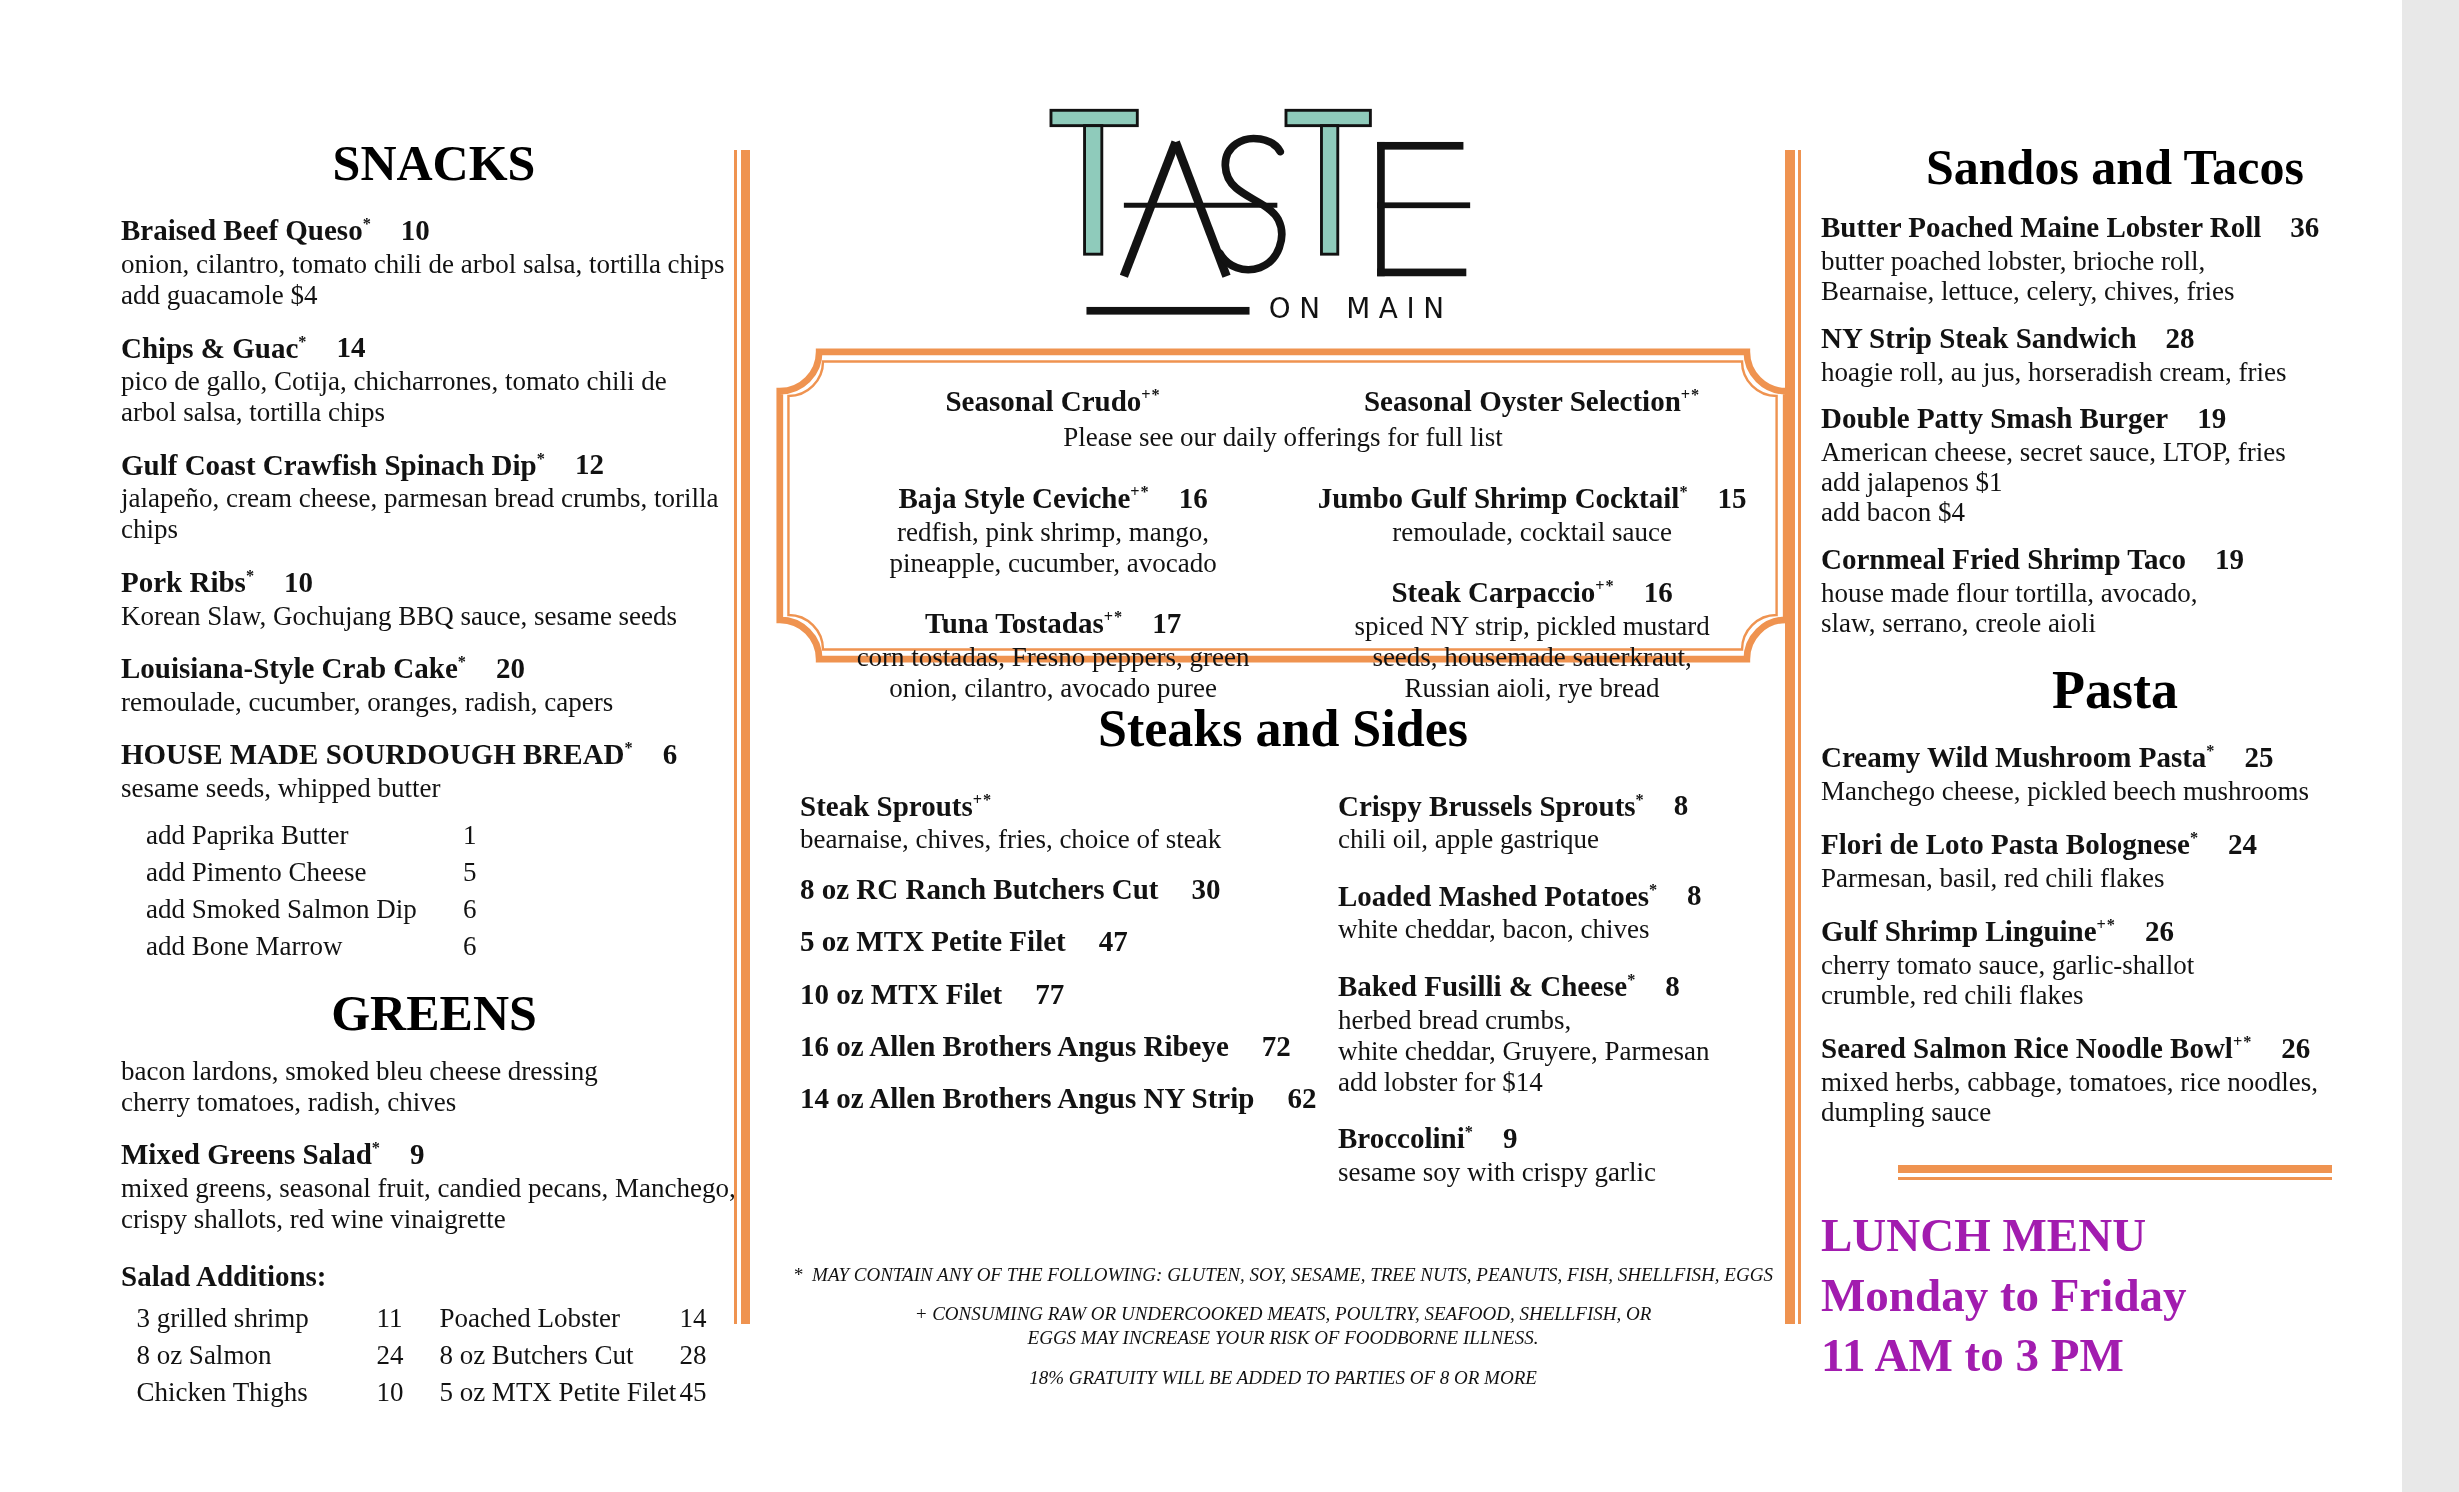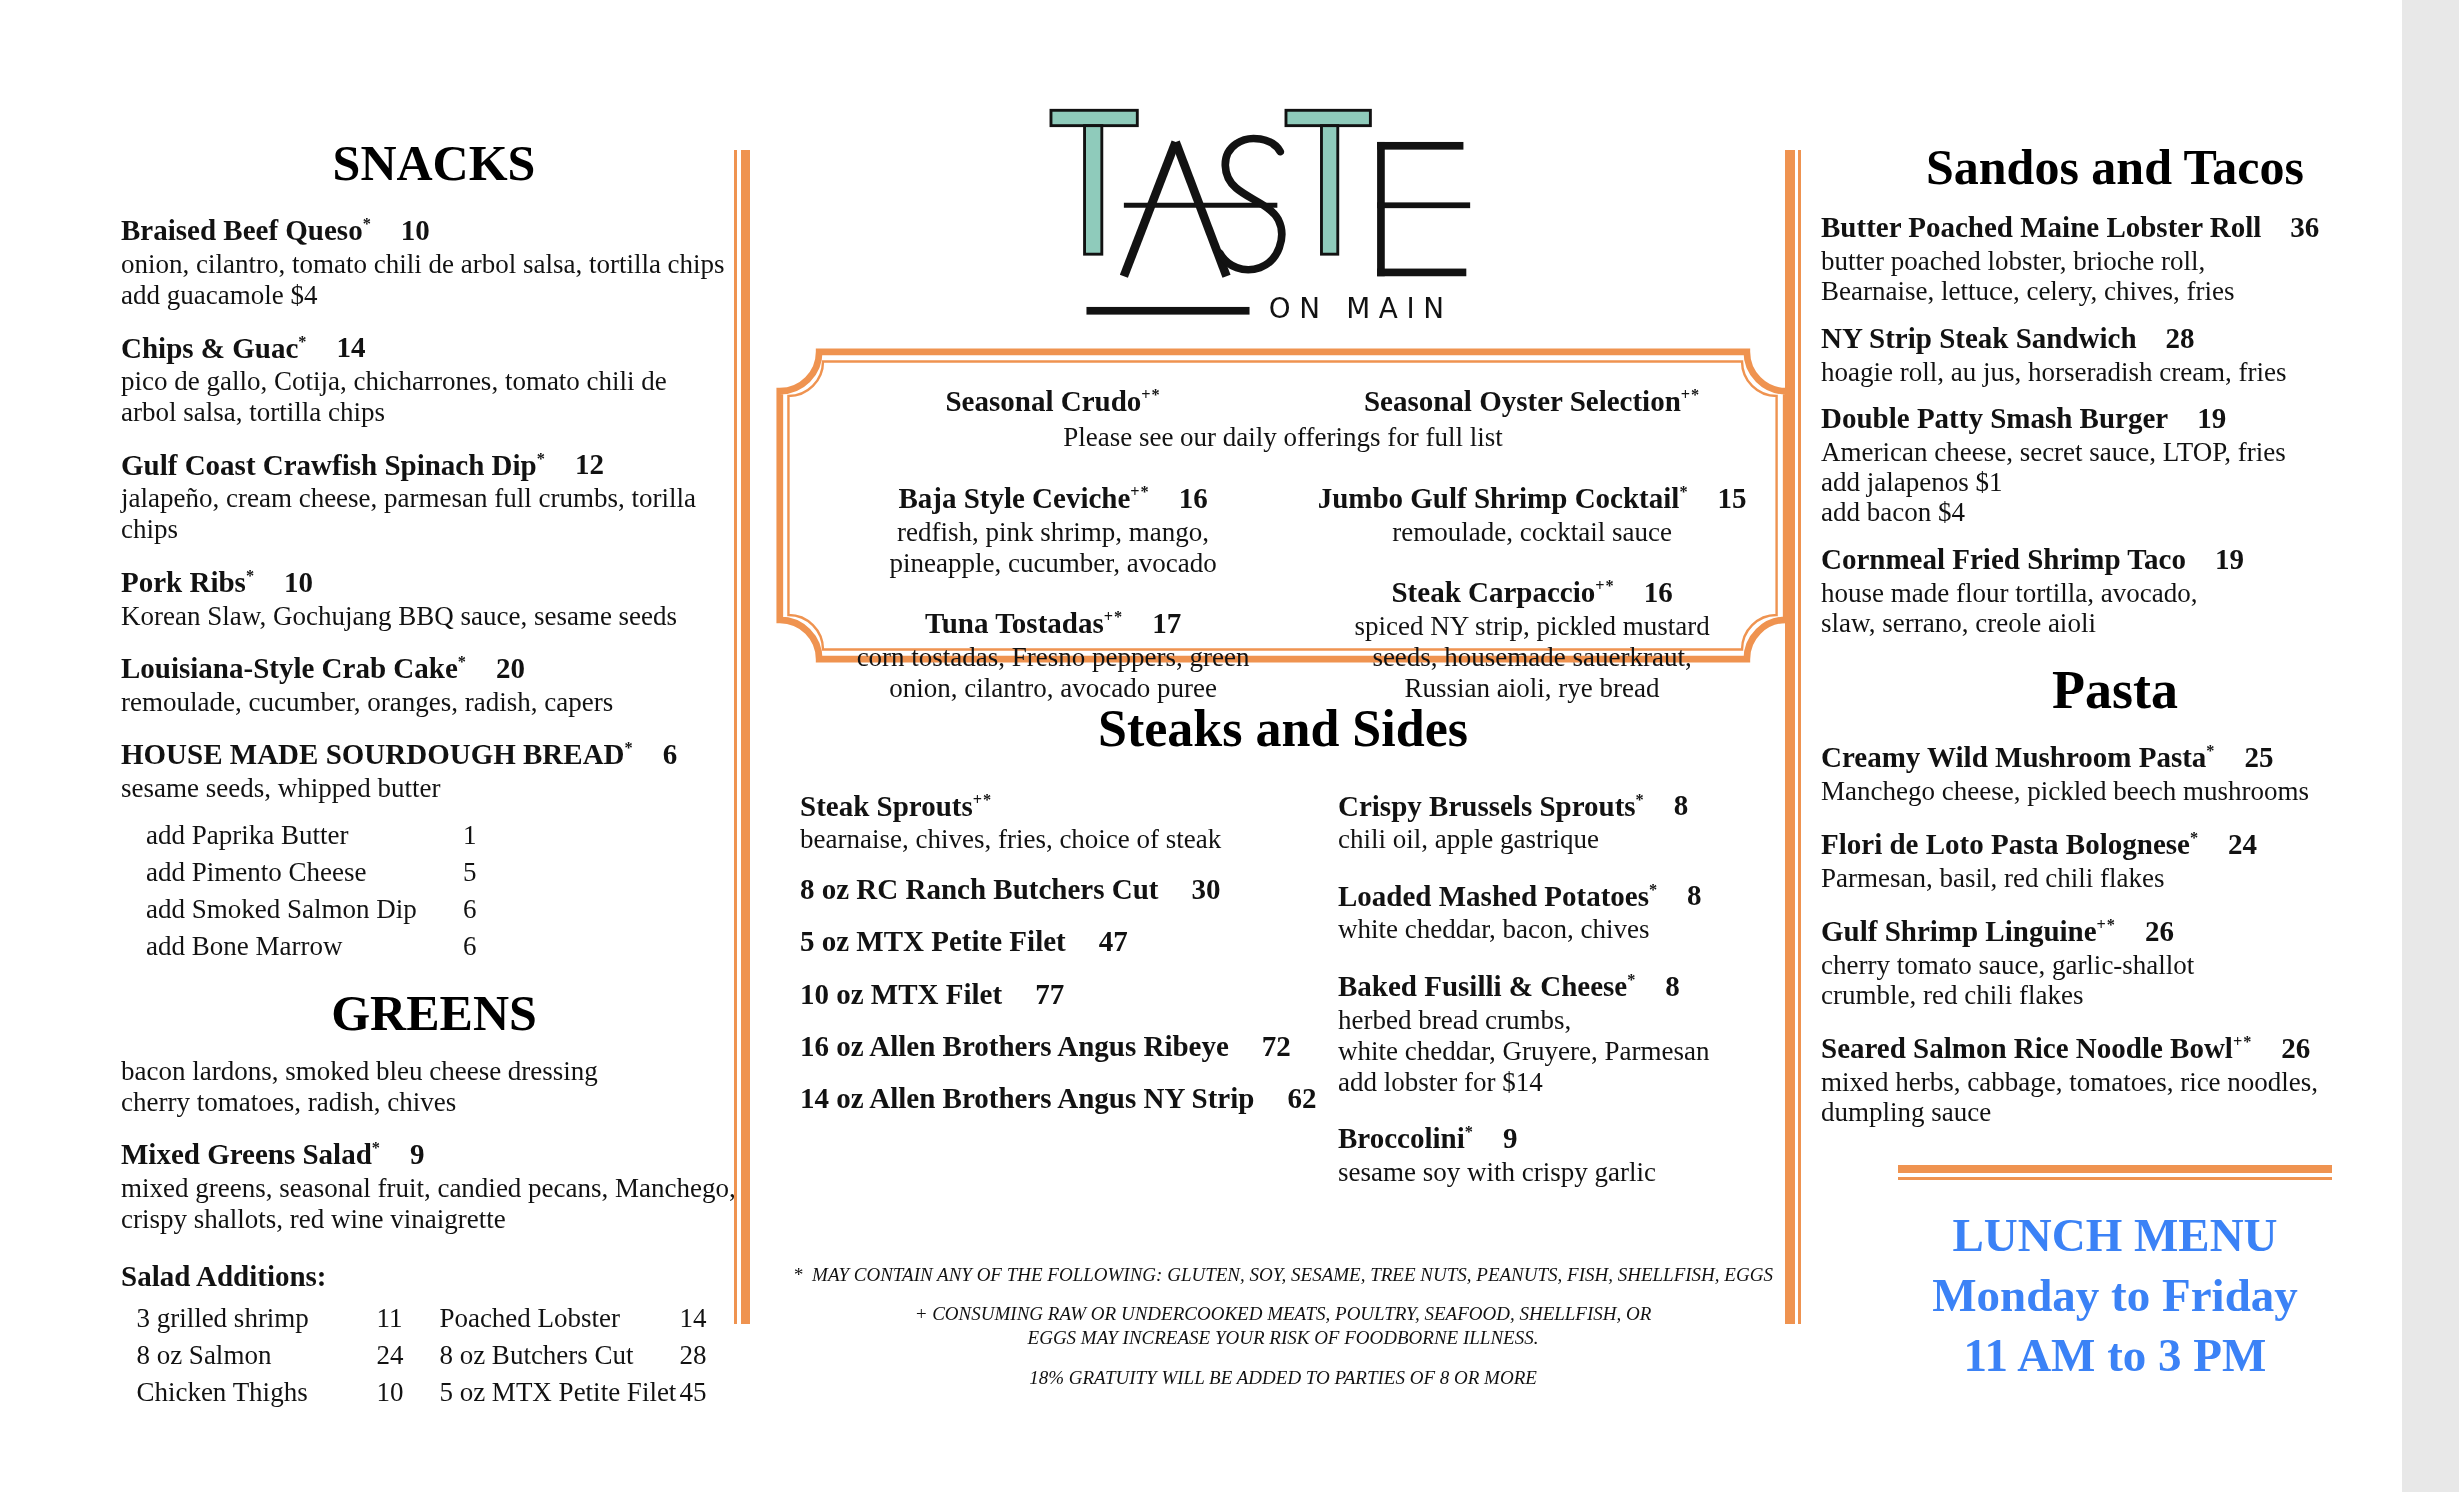--- a/index.html
+++ b/index.html
@@ -55,21 +55,21 @@
   
   .footnotes { margin-top:60px; text-align:center; }
   .fn { font-style:italic; font-size:19px; line-height:24px; margin-bottom:15.4px; white-space:pre-line; color:#111; }
   
   .col-right .mi { margin-bottom:13.4px; }
   .col-right .ds { line-height:30px; }
   .pasta-head { margin-top:25px; font-size:54px; }
   .lunch-rule { width:434px; margin:38px auto 25px auto; }
   .lunch-rule .thick { height:8.6px; background:var(--orange); margin-bottom:3.8px; }
   .lunch-rule .thin  { height:2.9px; background:var(--orange); }
-  .lunch-lines { text-align:center; font-weight:bold; font-size:47px; line-height:60px; color:#3b82f6; }
+  .lunch-lines { text-align:left; font-weight:bold; font-size:47px; line-height:60px; color:#a21caf; }
 </style>
 </head>
 <body>
 
 <div class="page" style="--orange:#EF9350;">
 
   <div class="col-left">
     <h1 class="sec">SNACKS</h1>
 
     <div>
@@ -81,21 +81,21 @@
         </div>
 
         <div class="mi">
           <div class="nm"><span>Chips &amp; Guac</span><sup>*</sup><span class="pr">14</span></div>
           <div class="ds">pico de gallo, Cotija, chicharrones, tomato chili de
 arbol salsa, tortilla chips</div>
         </div>
 
         <div class="mi">
           <div class="nm"><span>Gulf Coast Crawfish Spinach Dip</span><sup>*</sup><span class="pr">12</span></div>
-          <div class="ds">jalapeño, cream cheese, parmesan full crumbs, torilla chips</div>
+          <div class="ds">jalapeño, cream cheese, parmesan bread crumbs, torilla chips</div>
         </div>
 
         <div class="mi">
           <div class="nm"><span>Pork Ribs</span><sup>*</sup><span class="pr">10</span></div>
           <div class="ds">Korean Slaw, Gochujang BBQ sauce, sesame seeds</div>
         </div>
 
         <div class="mi">
           <div class="nm"><span>Louisiana-Style Crab Cake</span><sup>*</sup><span class="pr">20</span></div>
           <div class="ds">remoulade, cucumber, oranges, radish, capers</div>

